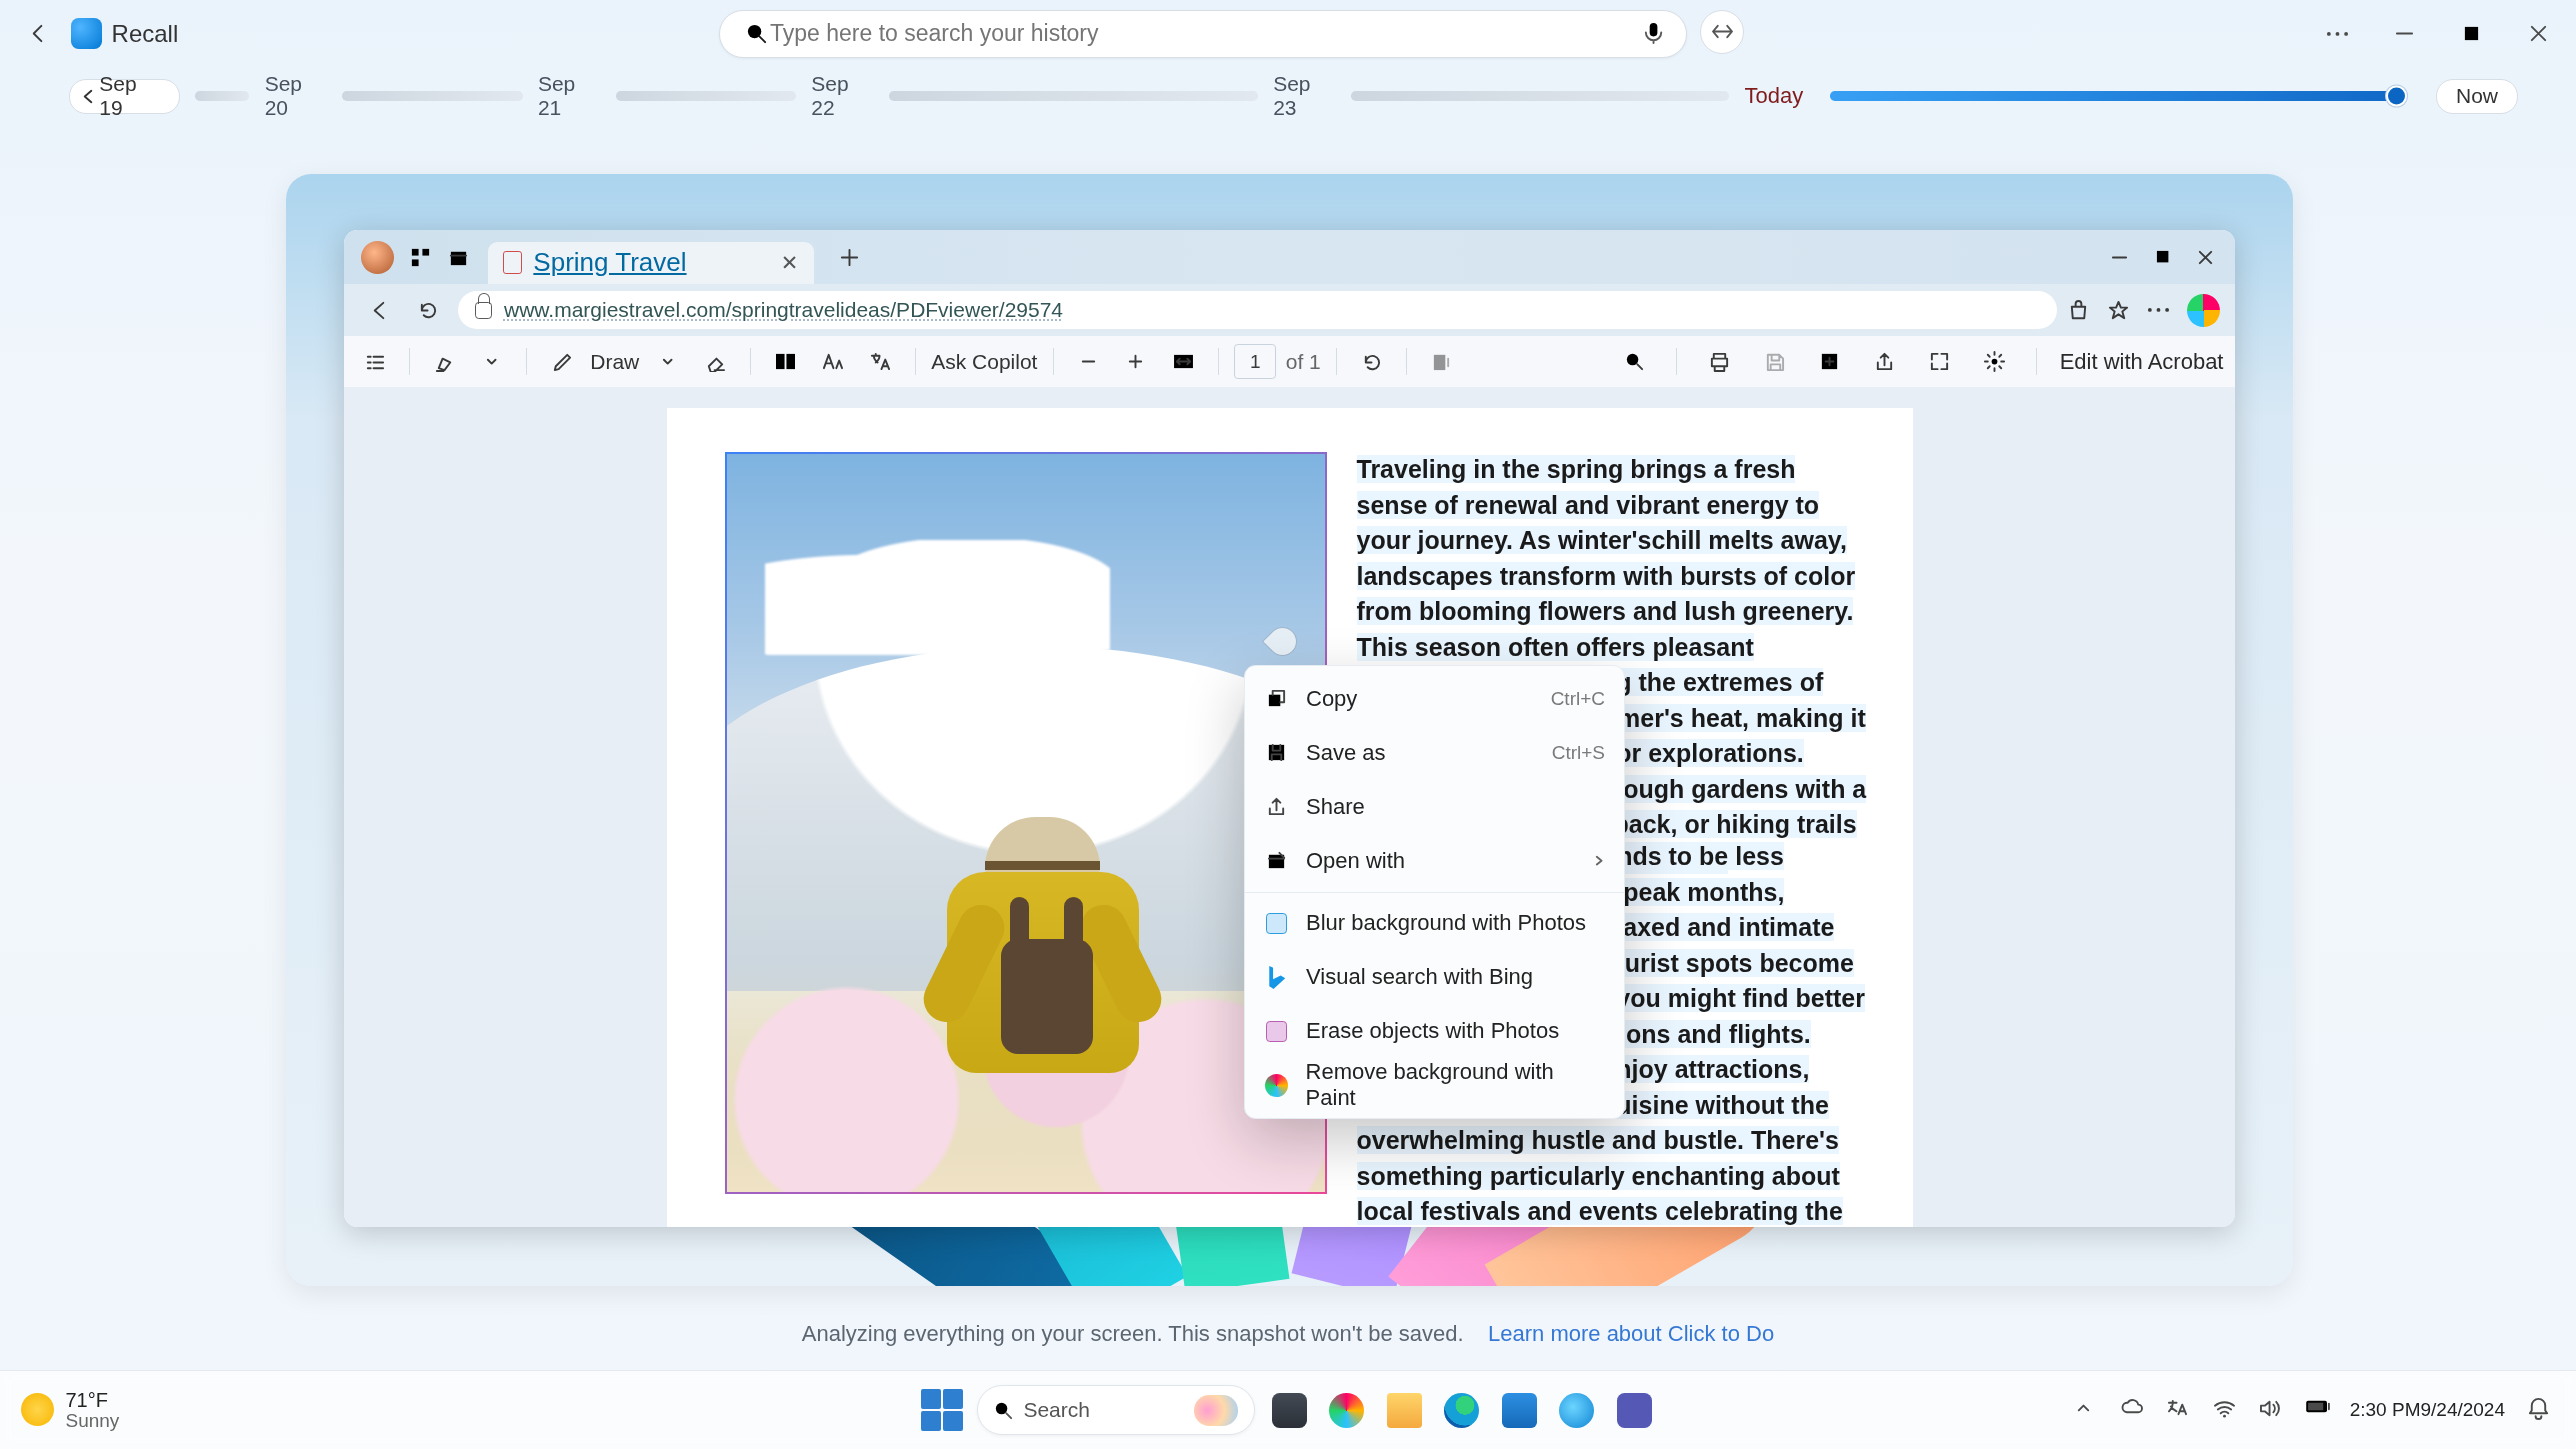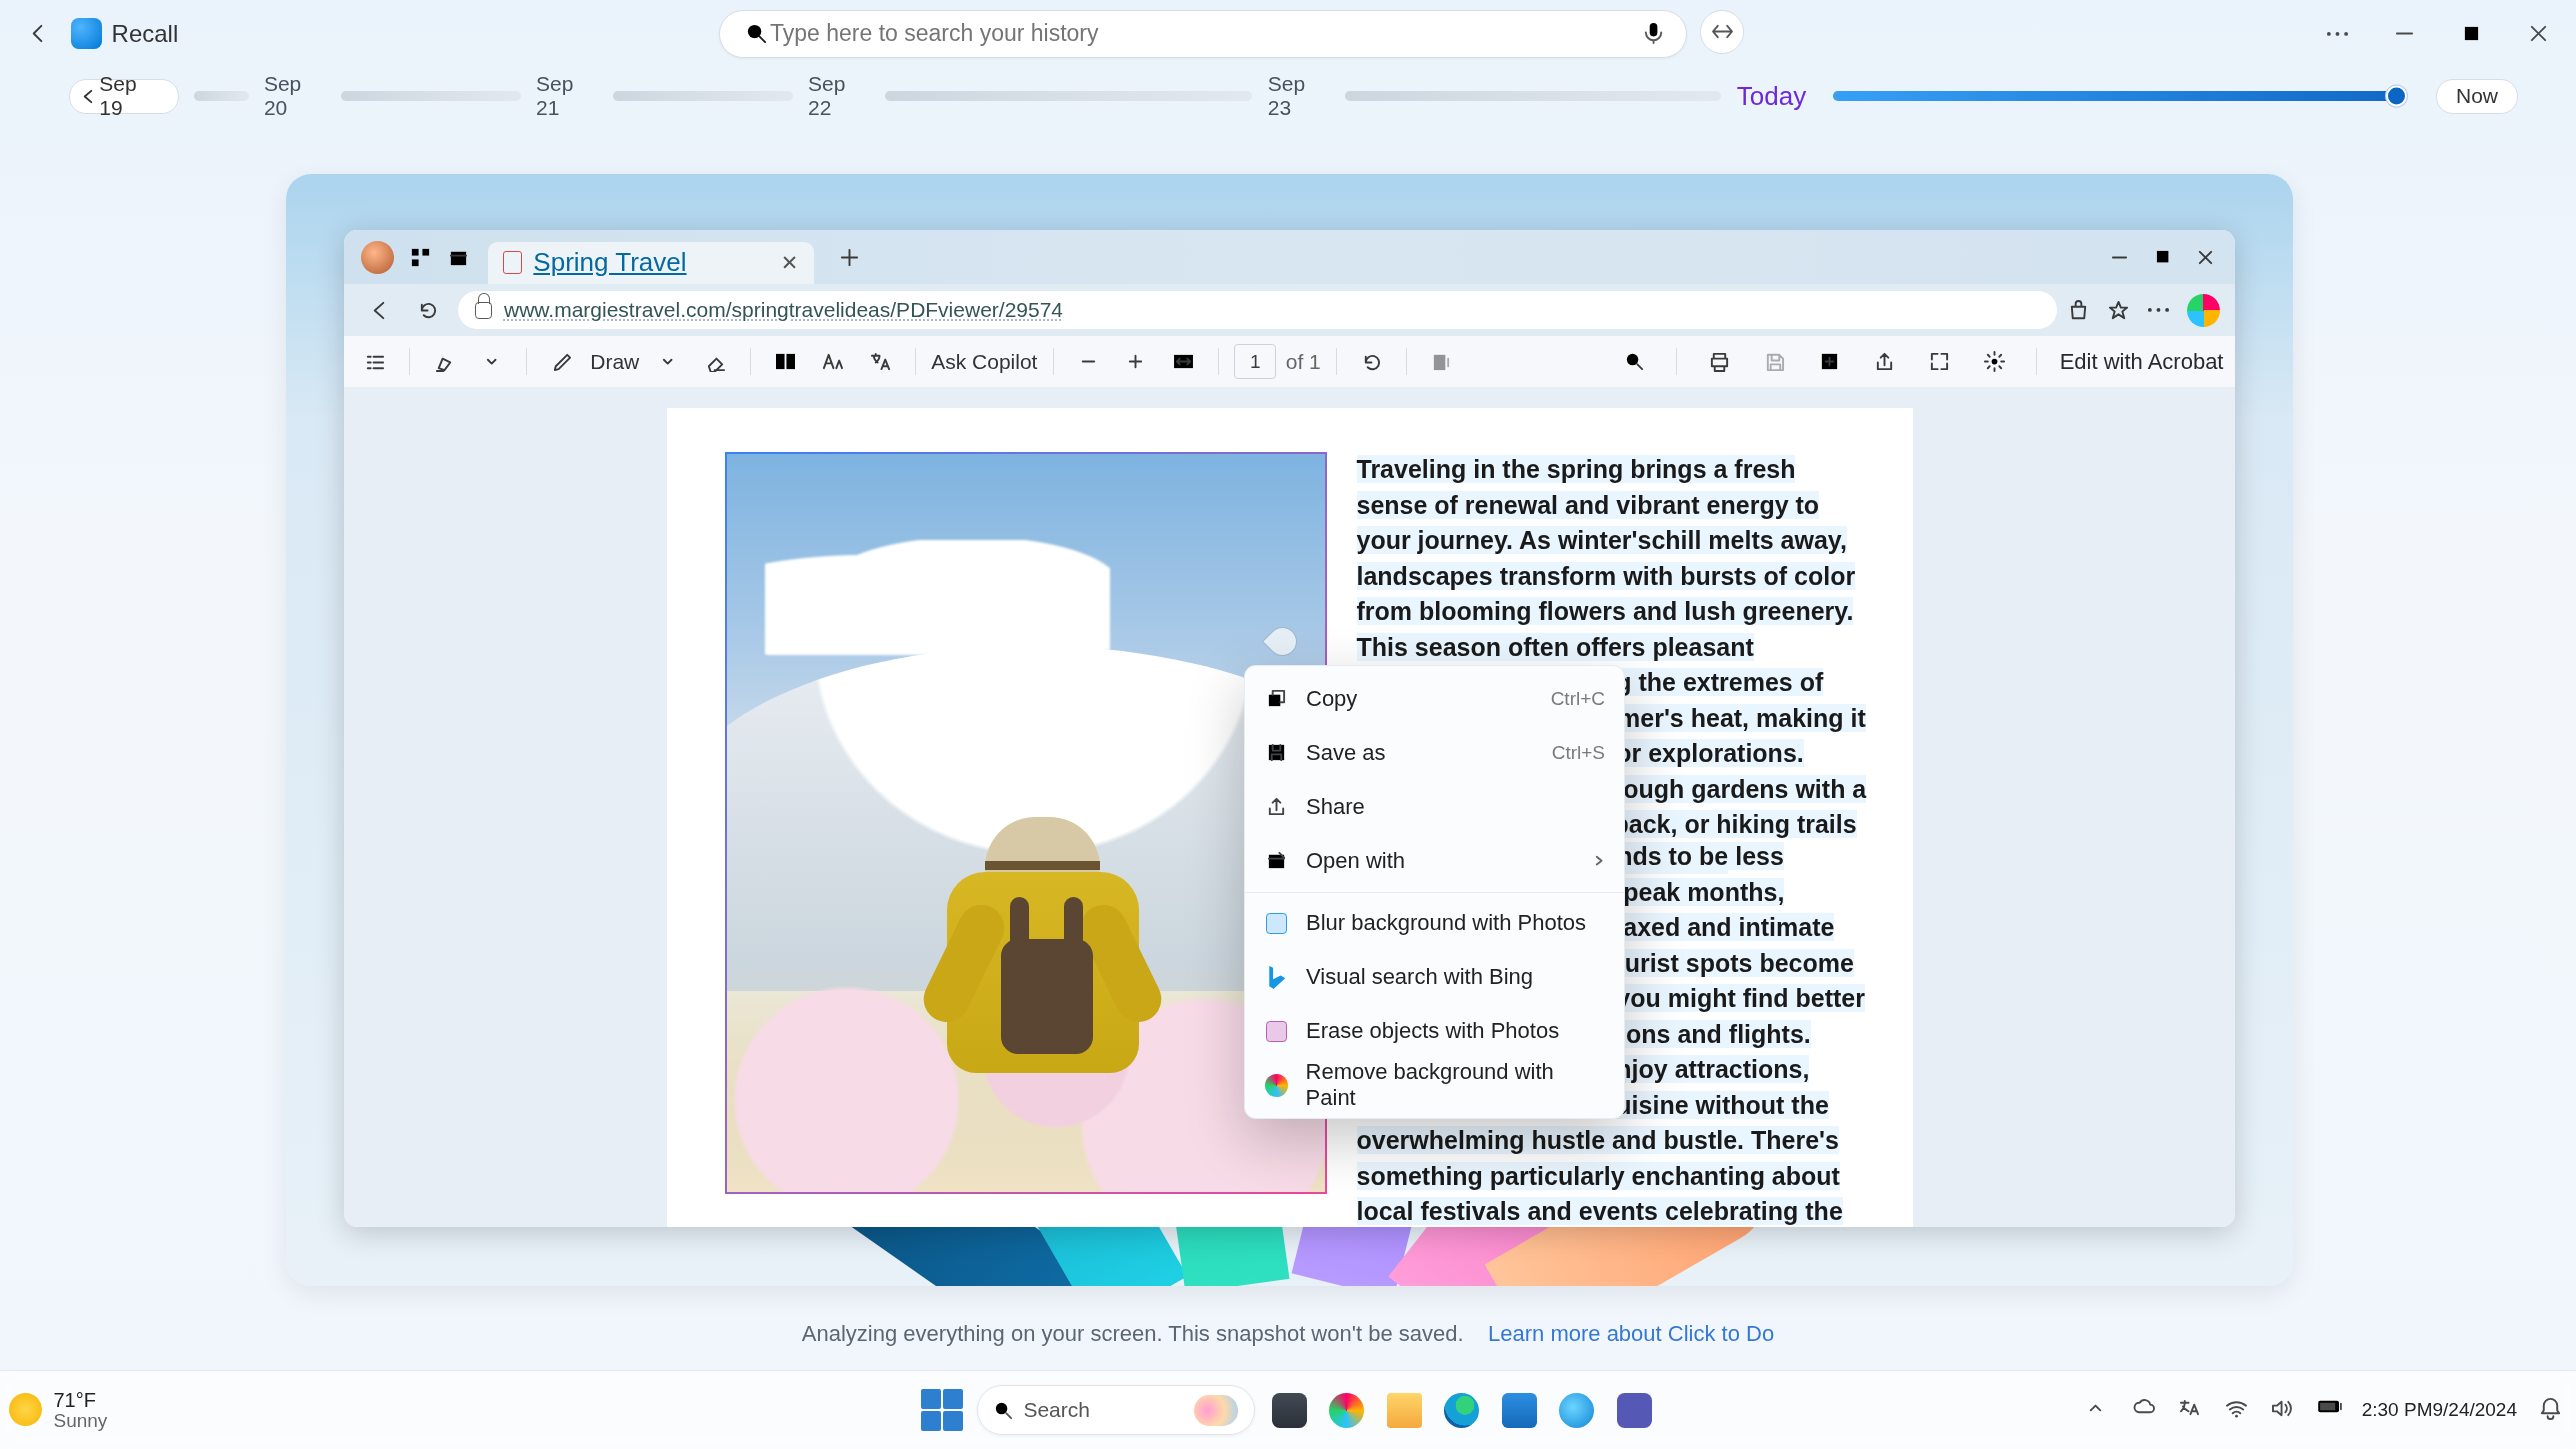--- a/index.html
+++ b/index.html
@@ -23,21 +23,21 @@
   .tl-pill{height:35px;border-radius:17px;background:#fff;border:1px solid #d8dee6;display:flex;align-items:center;padding:0 17px;font-size:21px;color:#333;}
   .tl-pill.first{padding-left:9.6px;}
   .tl-pill.first svg{margin-right:3.8px;}
   .tl-seg{height:9.6px;border-radius:4.8px;background:linear-gradient(90deg,#cdd6df,#e2e8ef);}
   .tl-seg.s1{width:58px;}
   .tl-label{font-size:21px;color:#47525e;}
   .tl-seg.s2{width:192px;}
   .tl-seg.s3{width:192px;}
   .tl-seg.s4{width:393px;}
   .tl-seg.s5{width:403px;}
-  .tl-today{font-size:26px;color:#6d28d9;margin-left:auto;}
+  .tl-today{font-size:22px;color:#7f1d1d;margin-left:auto;}
   .tl-active{height:9.6px;width:613px;border-radius:4.8px;background:linear-gradient(90deg,#37a0f4,#1068c6);position:relative;margin-left:11.5px;}
   .tl-knob{position:absolute;right:-1.9px;top:50%;transform:translate(0,-50%);width:21px;height:21px;border-radius:50%;background:#0a66c2;border:2.9px solid #fff;box-shadow:0 0 0 1px #b7cee7;}
   .tl-now{height:35px;border-radius:17px;background:#fff;border:1px solid #d8dee6;display:flex;align-items:center;padding:0 19px;font-size:21px;color:#333;margin-left:15.3px;}
 
   
   .snap-wrap{position:absolute;left:286px;top:174px;width:2007px;height:1112px;border-radius:25px;background:linear-gradient(180deg,#abd4ee 0%, #d9e9f5 22%, #e8f1f8 100%);box-shadow:0 7.7px 27px rgba(0,0,0,.08);overflow:hidden;}
   
   .bloom{position:absolute;left:0;right:0;bottom:0;height:153px;display:flex;justify-content:center;align-items:flex-end;}
   .petal{width:105px;height:288px;border-radius:58px 58px 0 0;transform-origin:bottom center;}
   .petal.p1{background:linear-gradient(180deg,#0a4f7d,#0e6ba3);transform:rotate(-55deg) translateY(38px);} 
@@ -111,21 +111,21 @@
   .ic-sq.pink{border-color:#b85fb3;background:#e9c8ea;}
   .ic-sq.teal{border-color:#2b9de0;background:#cce8fa;}
   .ic-paint{width:23px;height:23px;border-radius:50%;background:conic-gradient(#f06,#ffb400,#2bc2ff,#25d366,#f06);}
   .ic-bing{width:19px;height:23px;background:#1596e6;clip-path:polygon(12% 0,32% 8%,32% 58%,72% 42%,96% 54%,34% 100%,12% 88%);}
 
   
   .analyze{position:absolute;left:0;right:0;top:1321px;text-align:center;font-size:22px;color:#5c6670;}
   .analyze a{color:#3578d4;text-decoration:none;text-align:right;}
 
   
-  .taskbar{position:absolute;left:0;right:0;bottom:0;height:79px;background:rgba(252,253,254,.9);backdrop-filter:blur(5.8px);border-top:1px solid #e4e9ef;display:flex;align-items:center;padding:0 9px;}
+  .taskbar{position:absolute;left:0;right:0;bottom:0;height:79px;background:rgba(252,253,254,.9);backdrop-filter:blur(5.8px);border-top:1px solid #e4e9ef;display:flex;align-items:center;padding:0 21px;}
   .tb-weather{display:flex;align-items:center;gap:11.5px;}
   .sun{width:33px;height:33px;border-radius:50%;background:radial-gradient(circle,#ffd54a,#f7b500);}
   .w-col{display:flex;flex-direction:column;line-height:1.1;}
   .w-t{font-size:20px;color:#222;} .w-s{font-size:19px;color:#666;}
   .tb-center{position:absolute;left:50%;transform:translateX(-50%);display:flex;align-items:center;gap:11.5px;}
   .start{width:42px;height:42px;display:grid;grid-template-columns:1fr 1fr;grid-template-rows:1fr 1fr;gap:2.9px;}
   .start div{background:#2f7fd1;border-radius:1.9px;}
   .tb-search{width:278px;height:50px;background:#fff;border:1px solid #dfe5eb;border-radius:25px;display:flex;align-items:center;padding:0 15.3px;gap:9.6px;box-shadow:0 1px 3.8px rgba(0,0,0,.06);}
   .tb-search .sic{color:#555;}
   .tb-search .stxt{font-size:21px;color:#555;flex:1;}

